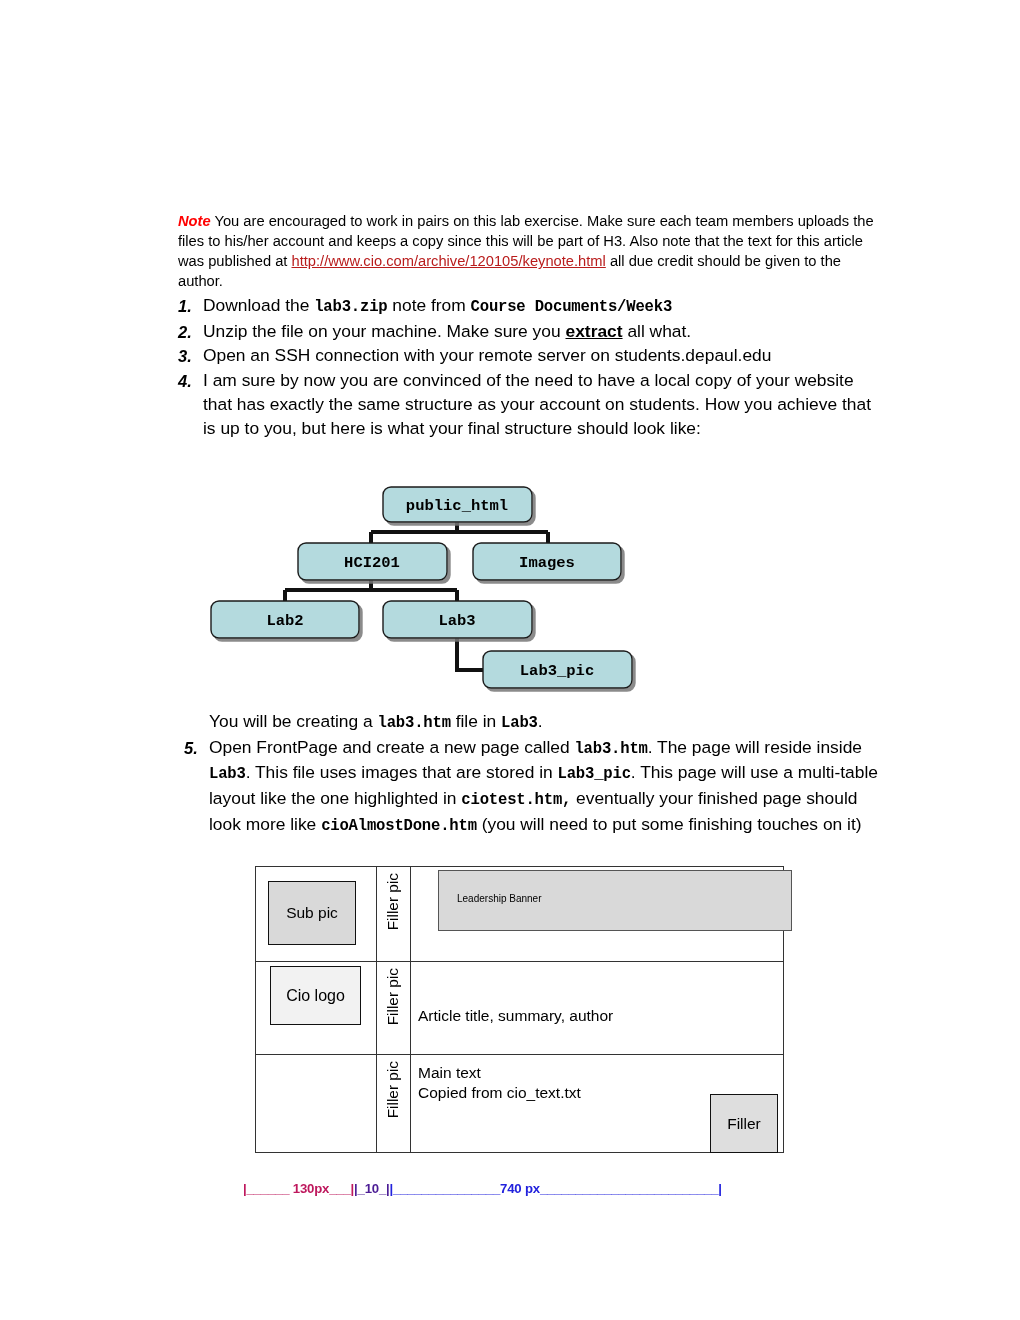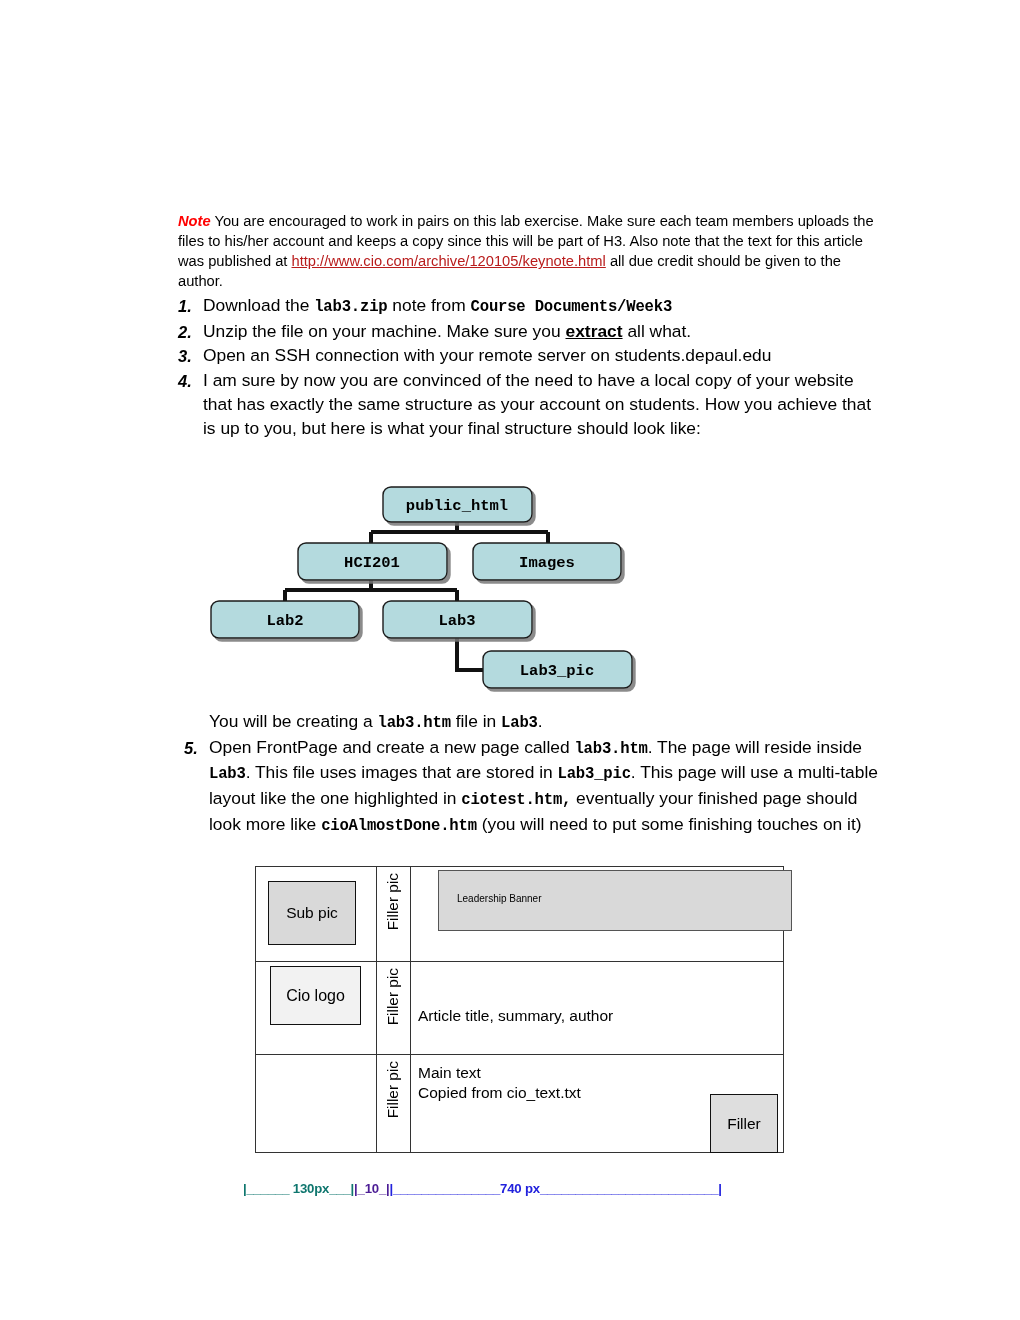--- a/index.html
+++ b/index.html
@@ -216,21 +216,21 @@
     left: 243px;
     top: 1181px;
     width: 560px;
     height: 22px;
     font-size: 13.2px;
     font-weight: bold;
     white-space: nowrap;
     letter-spacing: -0.2px;
   }
   .ruler span { vertical-align: baseline; }
-  .r-black { color: #0f766e; }
+  .r-black { color: #be185d; }
   .r-red { color: #4c1d95; text-align: right; }
   .r-blue { color: #2222dd; }
 </style>
 </head>
 <body>
 
 <div class="page">
 
 
   <p class="note"><span class="note-label">Note</span><span> You are encouraged to work in pairs on this lab exercise. Make sure each team members uploads the files to his/her account and keeps a copy since this will be part of H3. Also note that the text for this article was published at </span><a class="link" href="#">http://www.cio.com/archive/120105/keynote.html</a><span> all due credit should be given to the author.</span></p>

